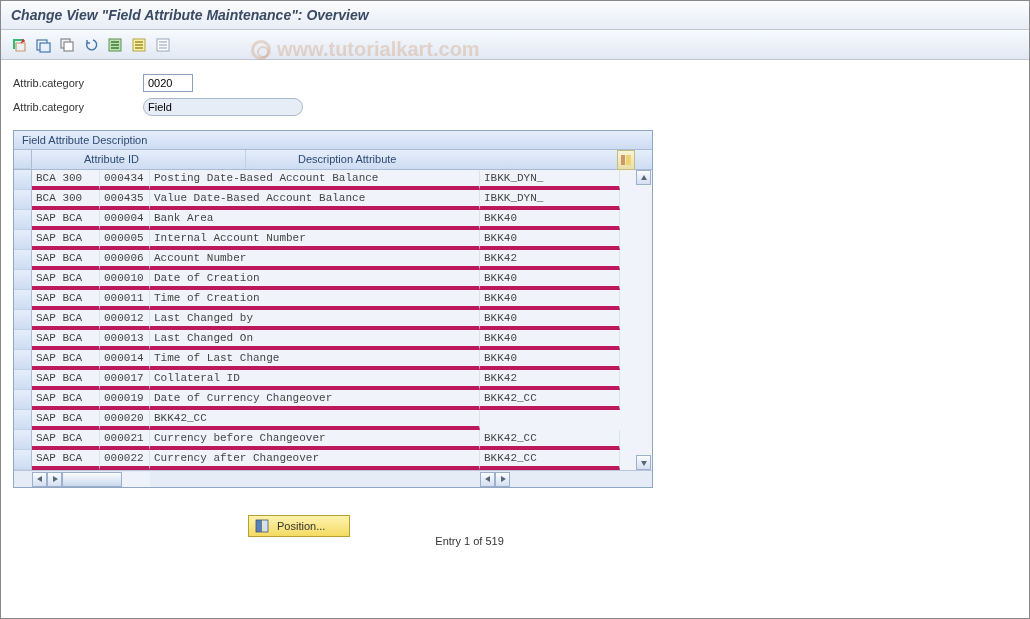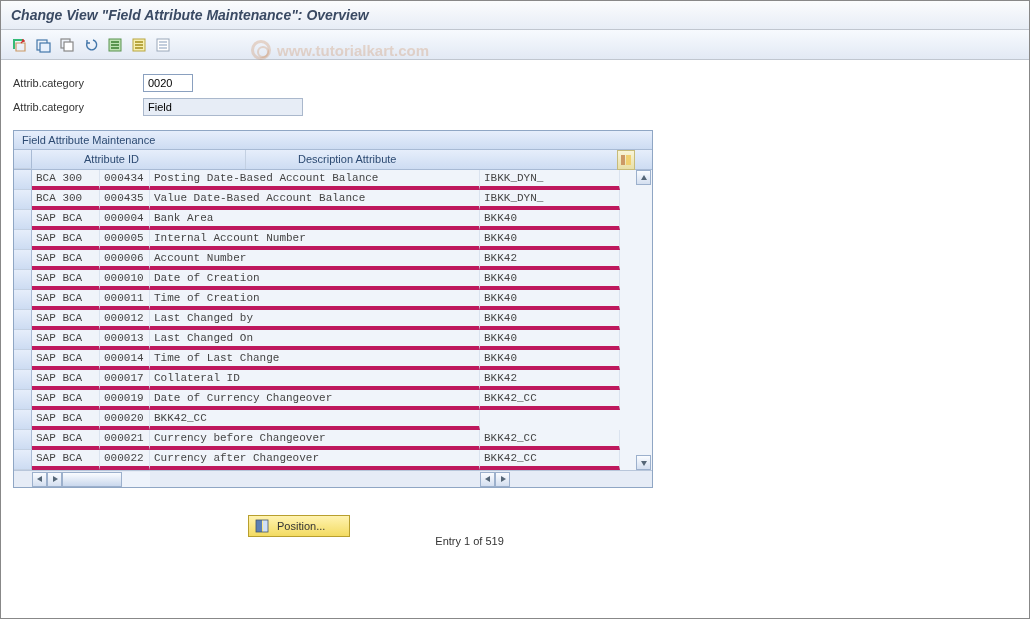--- a/index.html
+++ b/index.html
@@ -41,21 +41,21 @@
       align-items: center;
       justify-content: center;
       border: 1px solid transparent;
       border-radius: 3px;
       cursor: pointer;
     }
     .tb-icon svg { width:16px; height:16px; }
     .watermark {
       position: absolute; left: 250px; top: 6px;
       color: rgba(200,120,60,0.25);
-      font-size: 15px;
+      font-size: 20px;
       font-weight: bold;
       pointer-events: none;
     }
     .watermark .ring {
       display:inline-block;width:20px;height:20px;border:3px solid rgba(200,120,60,0.25);
       border-radius:50%; position:relative; top:4px; margin-right:6px;
     }
     .watermark .ring::after{content:'';position:absolute;width:8px;height:8px;border:2px solid rgba(200,120,60,0.25);border-radius:50%;left:3px;top:3px;}
     .form-area {
       padding: 12px 12px 4px 12px;
@@ -65,21 +65,21 @@
     }
     .form-label { width: 130px; color:#333;}
     .text-input {
       border: 1px solid #8aa0bf;
       background: #fff;
       height: 18px;
       padding: 1px 4px;
       font-family: inherit;
       font-size: 11px;
     }
-    .ro { background:#e7edf6; border-color:#aab8cc;}
+    .ro { background:#e7edf6; border-color:#aab8cc;border-radius:9px;}
     .w60 { width: 50px; }
     .w180 { width: 160px; }
     .panel {
       margin: 6px 12px;
       width: 640px;
       border: 1px solid #8fa6c4;
       background: #f0f4fa;
     }
     .panel-header {
       background: linear-gradient(#e6eefb, #cddcf2);
@@ -244,21 +244,21 @@
     <input class="text-input w60" readonly="" value="0020" style="">
   </div>
   <div class="form-row">
     <div class="form-label">Attrib.category</div>
     <input class="text-input ro w180" readonly="" value="Field" style="">
   </div>
 </div>
 
 <div class="panel">
   <div class="panel-header">
-    <span>Field Attribute Maintenance</span>
+    <span>Field Attribute Description</span>
   </div>
   <div class="grid-container">
     <div class="grid-head">
       <div class="row-handle"></div>
       <div class="cell" style="grid-column: span 2;">Attribute ID</div>
       <div class="cell">Description Attribute</div>
     </div>
     <div class="corner-col-btn">
       <svg width="12" height="12" viewBox="0 0 12 12">
           <rect x="1" y="1" width="4" height="10" fill="#c96"></rect>

